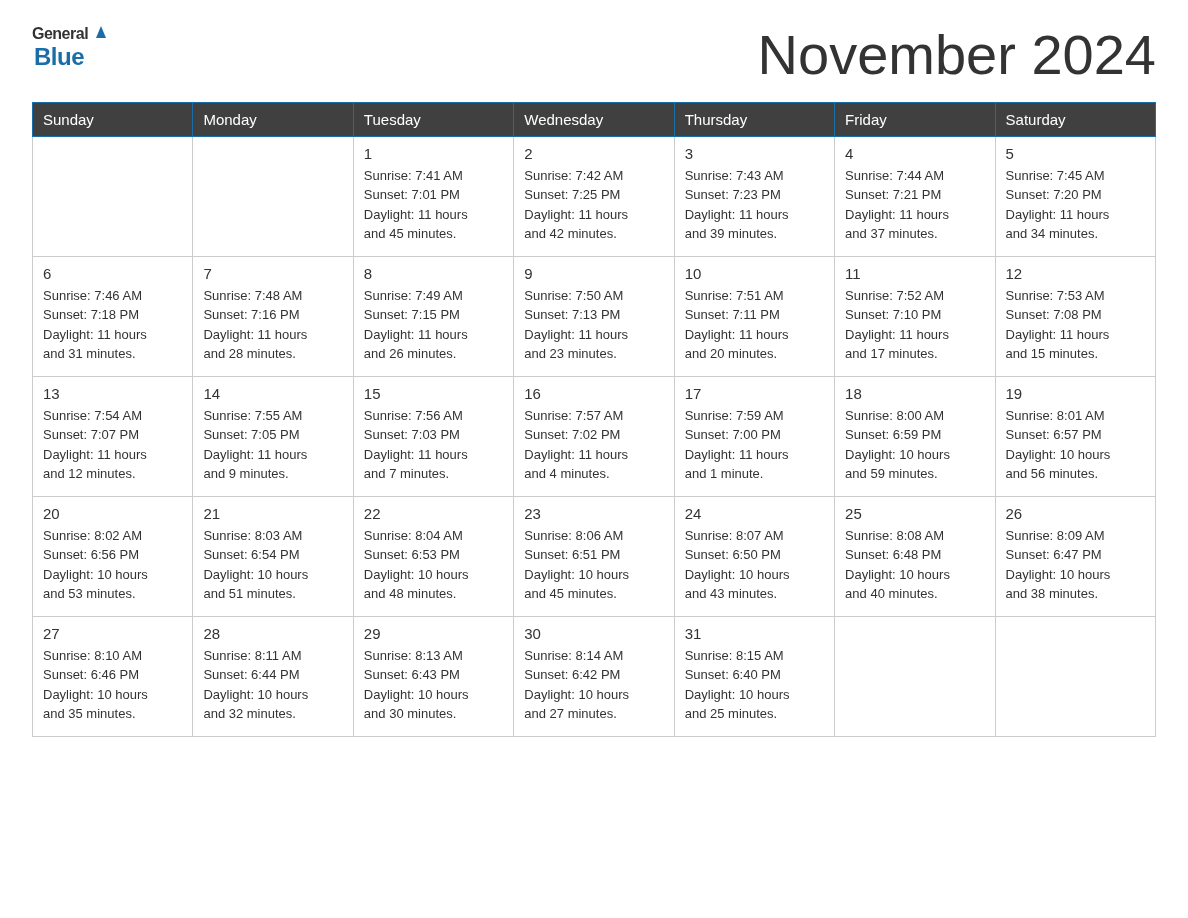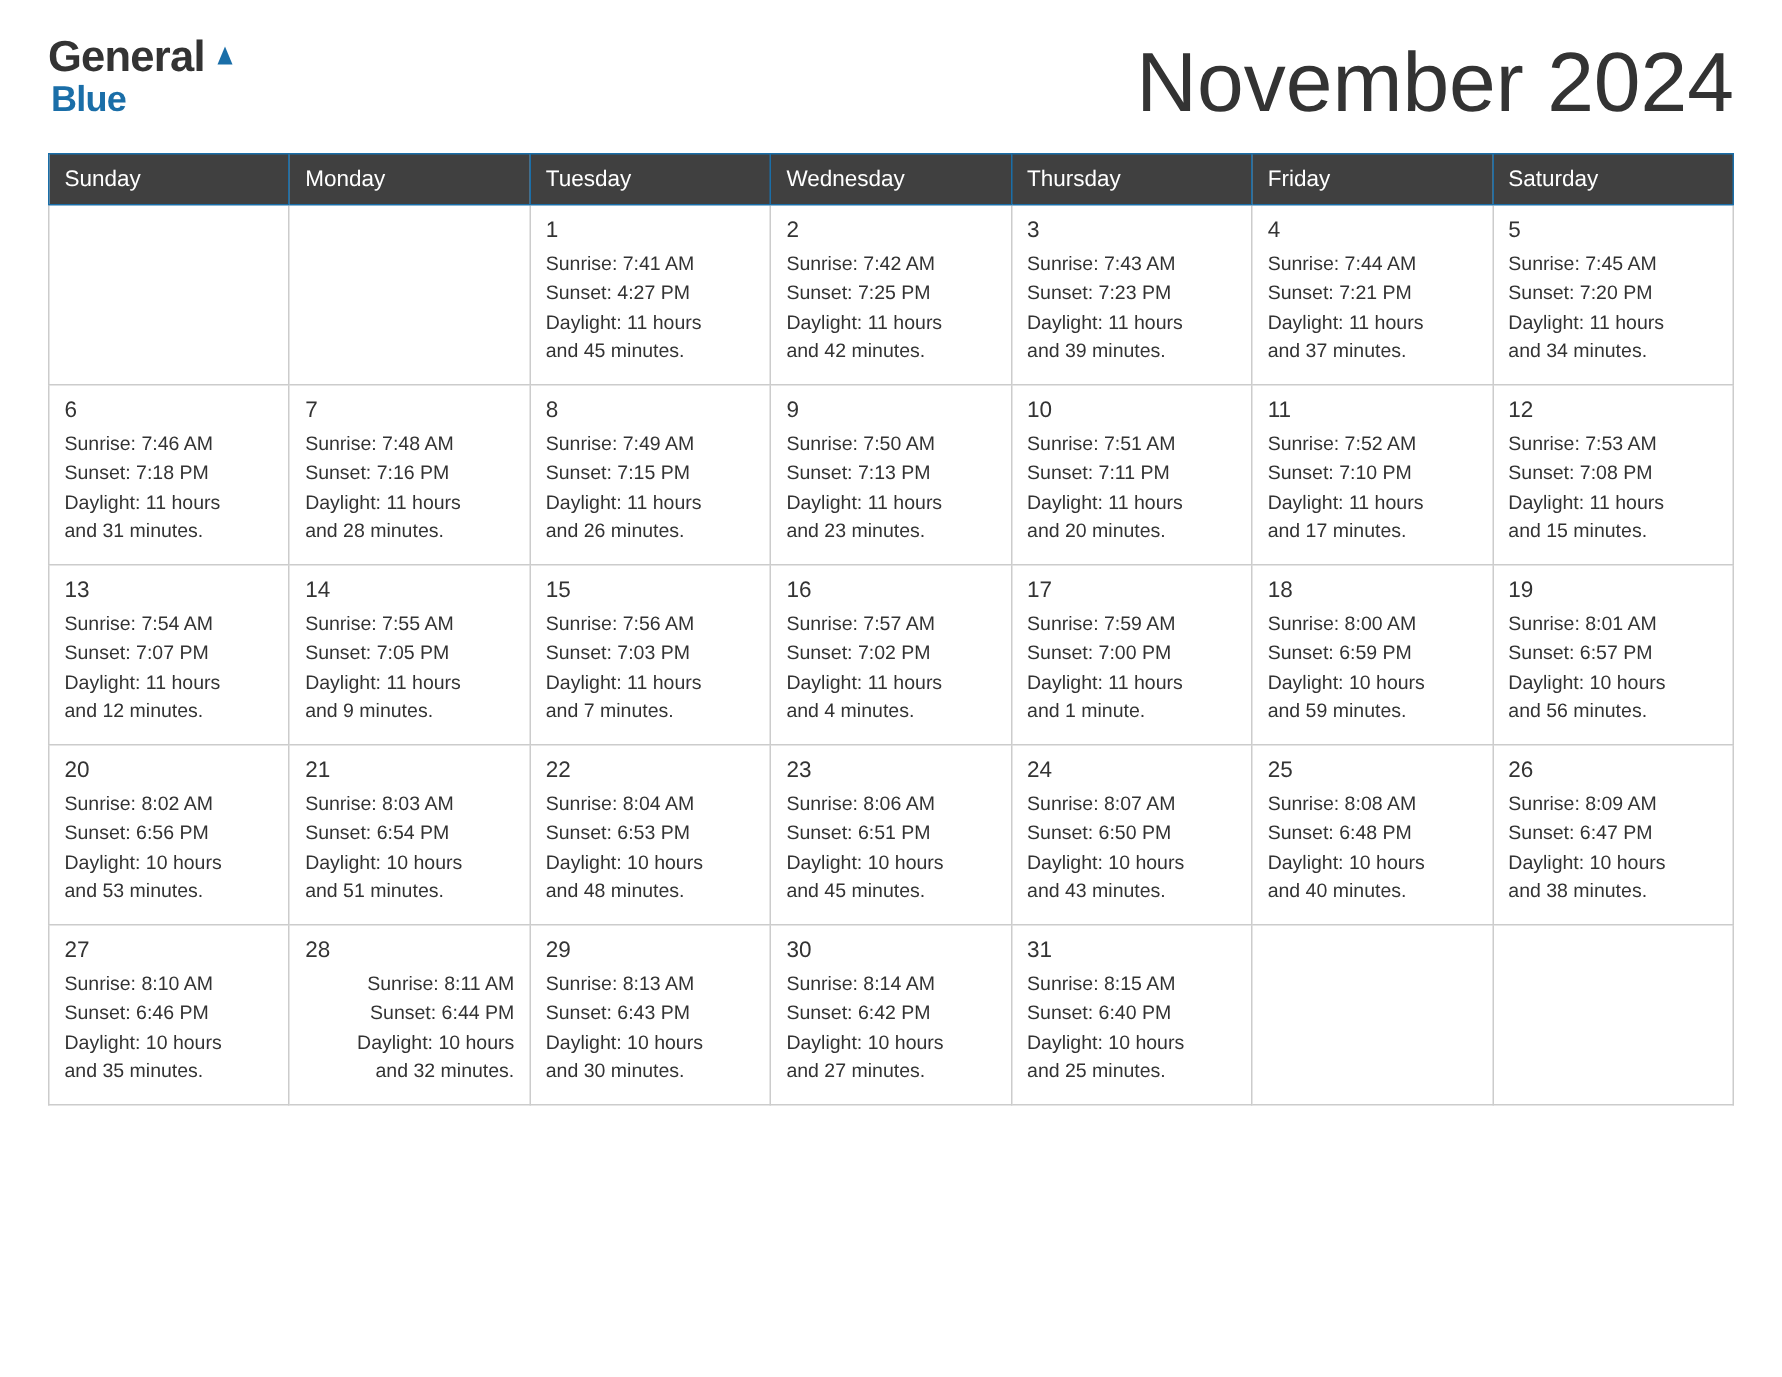--- a/index.html
+++ b/index.html
@@ -73,21 +73,21 @@
       display: flex;
       align-items: center;
     }
   </style>
 </head>
 <body>
 
 <div class="header-area">
   <div class="logo">
     <div class="logo-row">
-      <span style="font-size:29px;font-weight:bold;color:#333;letter-spacing:-0.5px;">General</span>
+      <span style="font-size:16px;font-weight:bold;color:#333;letter-spacing:-0.5px;">General</span>
       <span style="display:inline-block;margin-left:4px;position:relative;top:0px;">
         <svg width="18" height="16" viewBox="0 0 18 16">
           <polygon points="4,14 14,14 9,2" fill="#1a6ea8"></polygon>
         </svg>
       </span>
     </div>
     <div class="logo-line2">
       <span style="font-size:24px;font-weight:bold;color:#1a6ea8;letter-spacing:-0.5px;margin-left:2px;">Blue</span>
     </div>
   </div>
@@ -108,21 +108,21 @@
         <th>Saturday</th>
       </tr>
   </thead>
   <tbody id="calendar-body">
   <tr>
         <td class="empty-cell"></td>
         <td class="empty-cell"></td>
         <td>
           <div class="day-number">1</div>
           <div class="day-info" style="white-space: pre-line;">Sunrise: 7:41 AM
-Sunset: 4:27 PM
+Sunset: 7:01 PM
 Daylight: 11 hours
 and 45 minutes.</div>
         </td>
         <td>
           <div class="day-number">2</div>
           <div class="day-info" style="white-space: pre-line;">Sunrise: 7:42 AM
 Sunset: 7:25 PM
 Daylight: 11 hours
 and 42 minutes.</div>
         </td>
@@ -304,21 +304,21 @@
       <tr>
         <td>
           <div class="day-number">27</div>
           <div class="day-info" style="white-space: pre-line;">Sunrise: 8:10 AM
 Sunset: 6:46 PM
 Daylight: 10 hours
 and 35 minutes.</div>
         </td>
         <td>
           <div class="day-number">28</div>
-          <div class="day-info" style="white-space: pre-line; text-align: right;">Sunrise: 8:11 AM
+          <div class="day-info" style="white-space: pre-line;">Sunrise: 8:11 AM
 Sunset: 6:44 PM
 Daylight: 10 hours
 and 32 minutes.</div>
         </td>
         <td>
           <div class="day-number">29</div>
           <div class="day-info" style="white-space: pre-line;">Sunrise: 8:13 AM
 Sunset: 6:43 PM
 Daylight: 10 hours
 and 30 minutes.</div>

